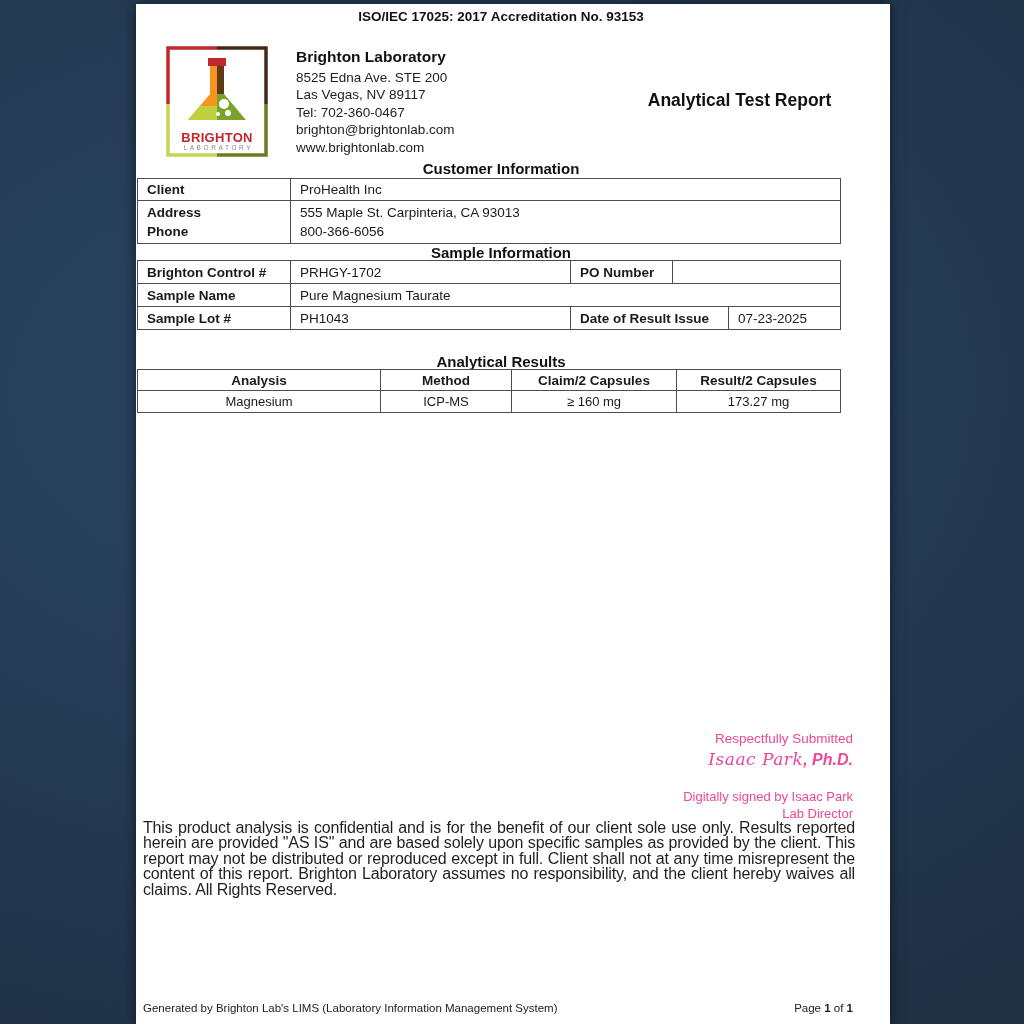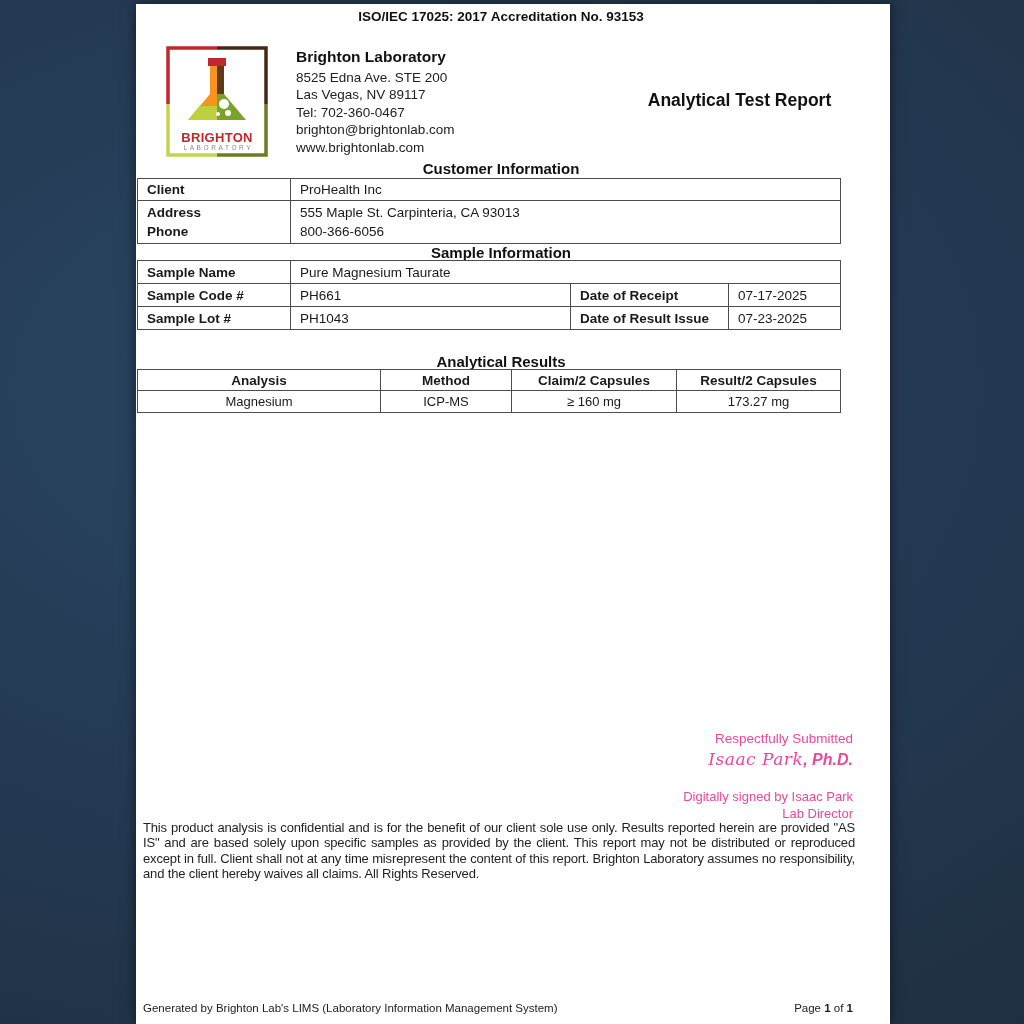--- a/index.html
+++ b/index.html
@@ -60,21 +60,21 @@
   .sig-script {
     font-family:"DejaVu Serif","Liberation Serif",serif;
     font-style:italic; font-weight:normal; font-size:17px; letter-spacing:0.5px;
   }
   .sig-cred { font-weight:bold; font-size:16px;font-style:italic; }
   .sig-note { margin-top:20px; font-size:13px; }
   .sig-title { margin-top:2px; font-size:13px; }
   
   .disclaimer {
     position:absolute; left:7px; top:816px; width:712px;
-    font-size:13px; line-height:15.4px; letter-spacing:-0.15px;
+    font-size:16px; line-height:15.4px; letter-spacing:-0.15px;
     text-align:justify; color:#1f1f1f;
   }
   .footer-left { position:absolute; left:7px; top:998px; font-size:11.5px; color:#222; }
   .footer-right { position:absolute; right:37px; top:998px; font-size:11.5px; color:#222; }
   .footer-right b { font-weight:bold; }
 </style>
 </head>
 <body>
 
 <div class="stage">
@@ -142,29 +142,29 @@
     <div class="sec-head" style="top:240px">Sample Information</div>
     <table class="tbl" style="top:256px; width:703px">
       <colgroup>
         <col style="width:153px">
           <col style="width:280px">
           <col style="width:102px">
           <col style="width:56px">
           <col style="width:112px">
       </colgroup>
       <tbody>
+          <tr style="height:23px">
+        <td class="lbl">Brighton Control #</td>
+        <td class="val">PRHGY-1702</td>
+        <td class="lbl">PO Number</td>
+        <td class="val" colspan="2"></td>
+      </tr>
       <tr style="height:23px">
         <td class="lbl">Sample Name</td>
         <td class="val" colspan="4">Pure Magnesium Taurate</td>
-      </tr>
-      <tr style="height:23px">
-        <td class="lbl">Sample Code #</td>
-        <td class="val">PH661</td>
-        <td class="lbl" colspan="2">Date of Receipt</td>
-        <td class="val">07-17-2025</td>
       </tr>
       <tr style="height:23px">
         <td class="lbl">Sample Lot #</td>
         <td class="val">PH1043</td>
         <td class="lbl" colspan="2">Date of Result Issue</td>
         <td class="val">07-23-2025</td>
       </tr>
     </tbody>
       </table>
 

